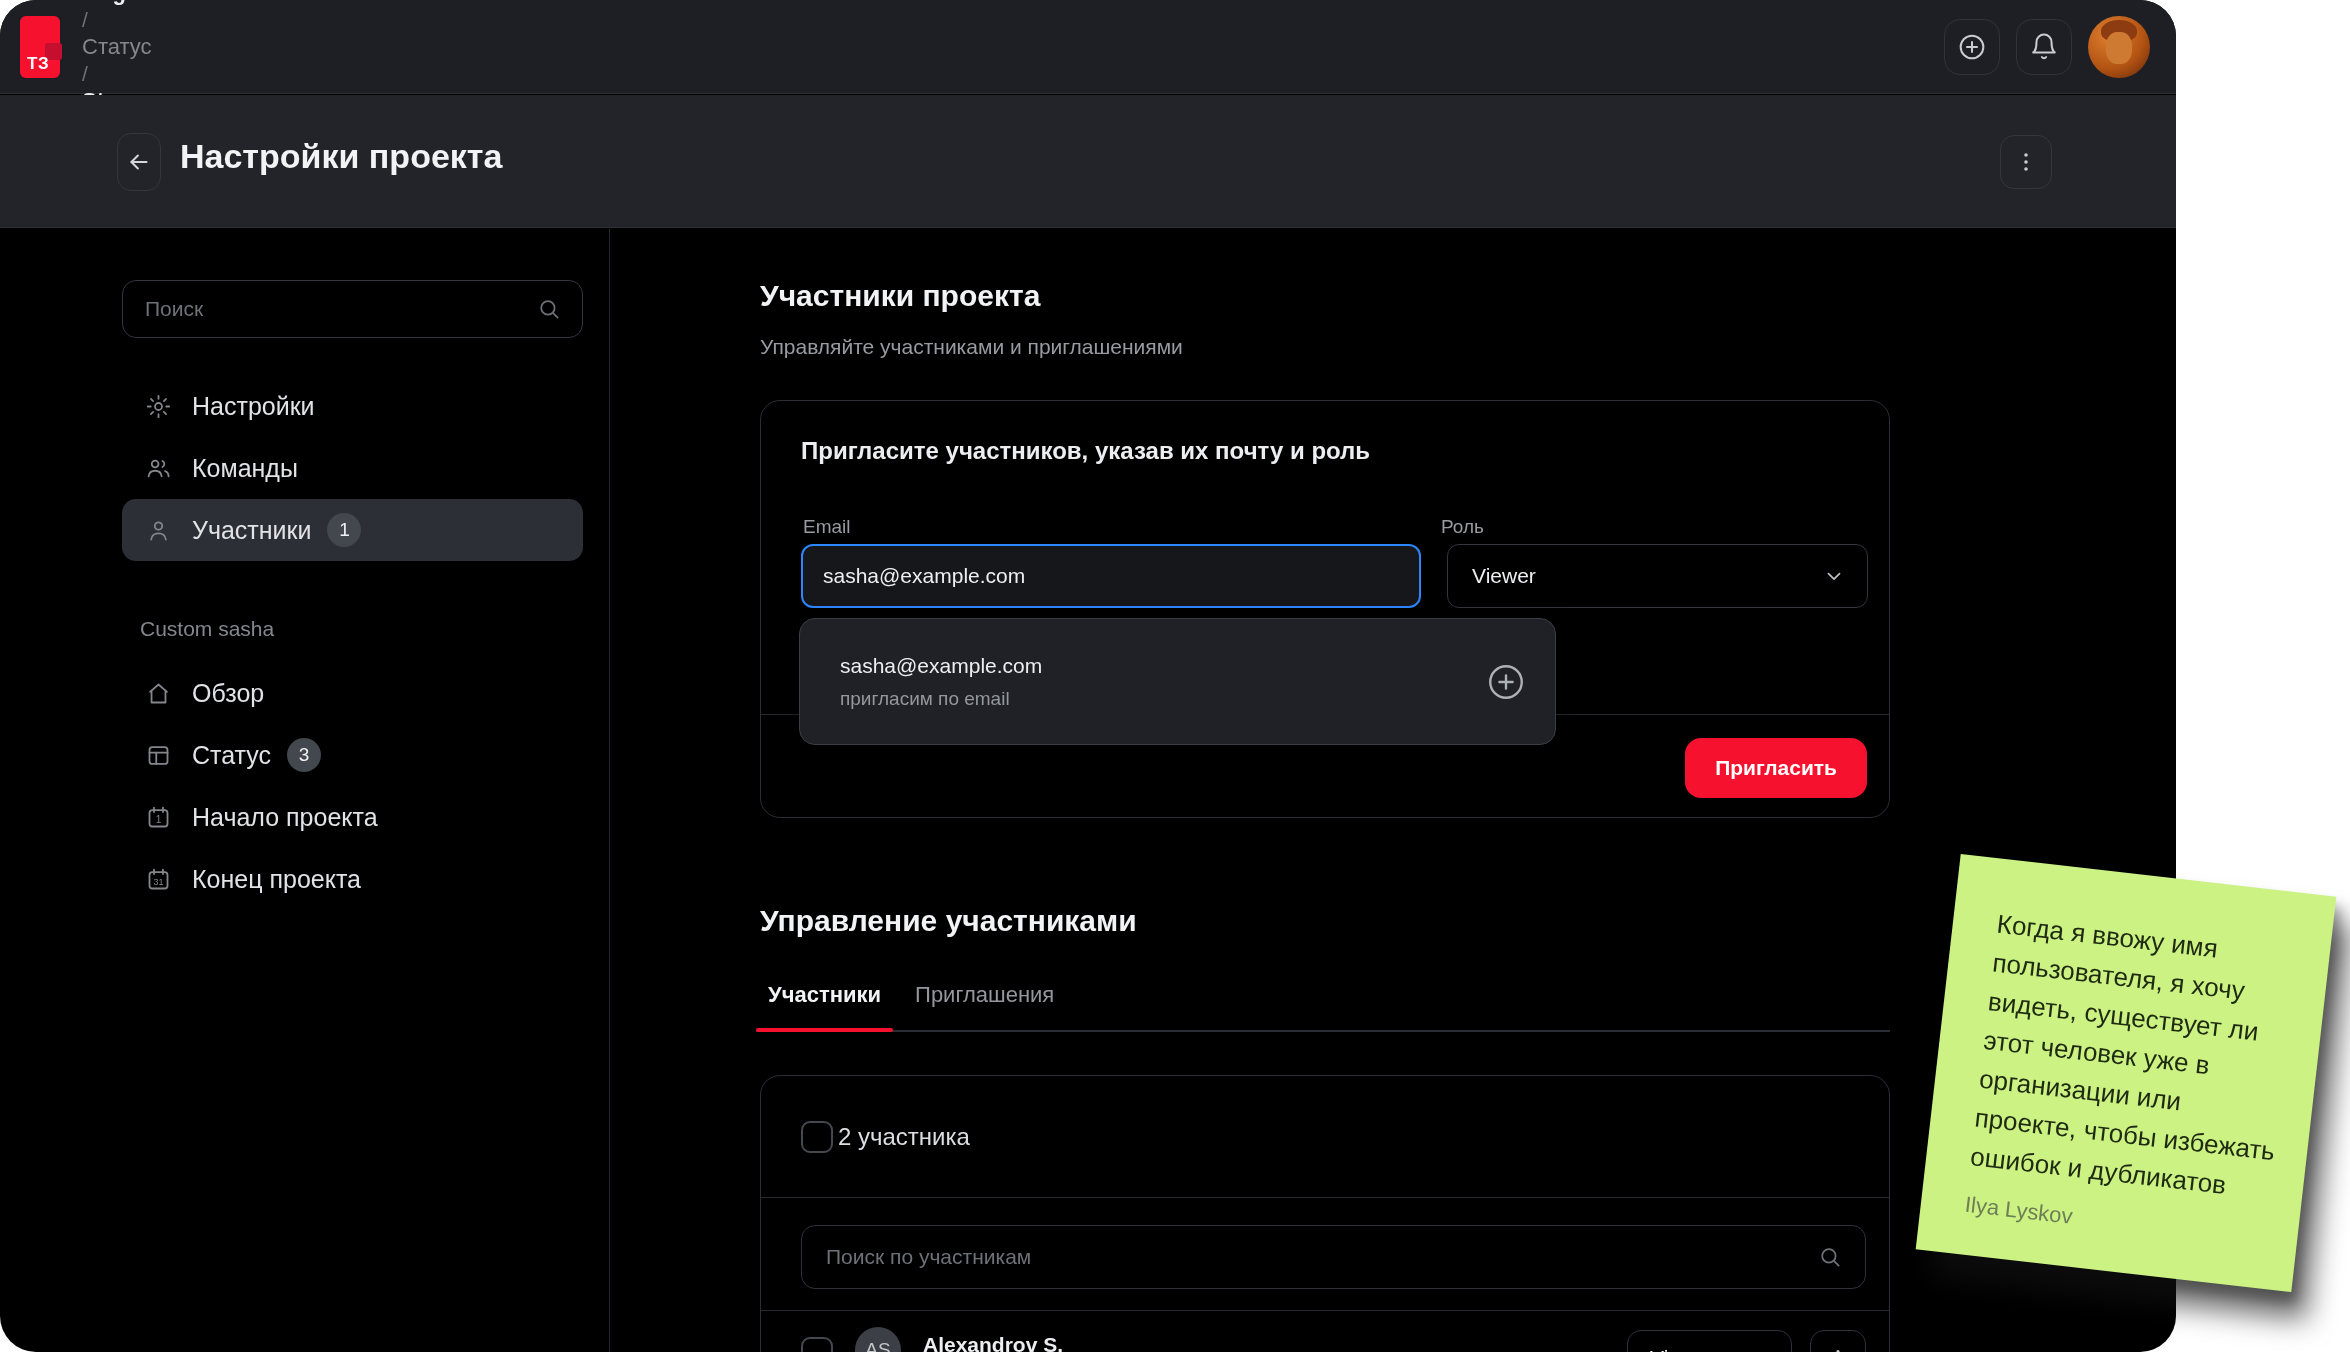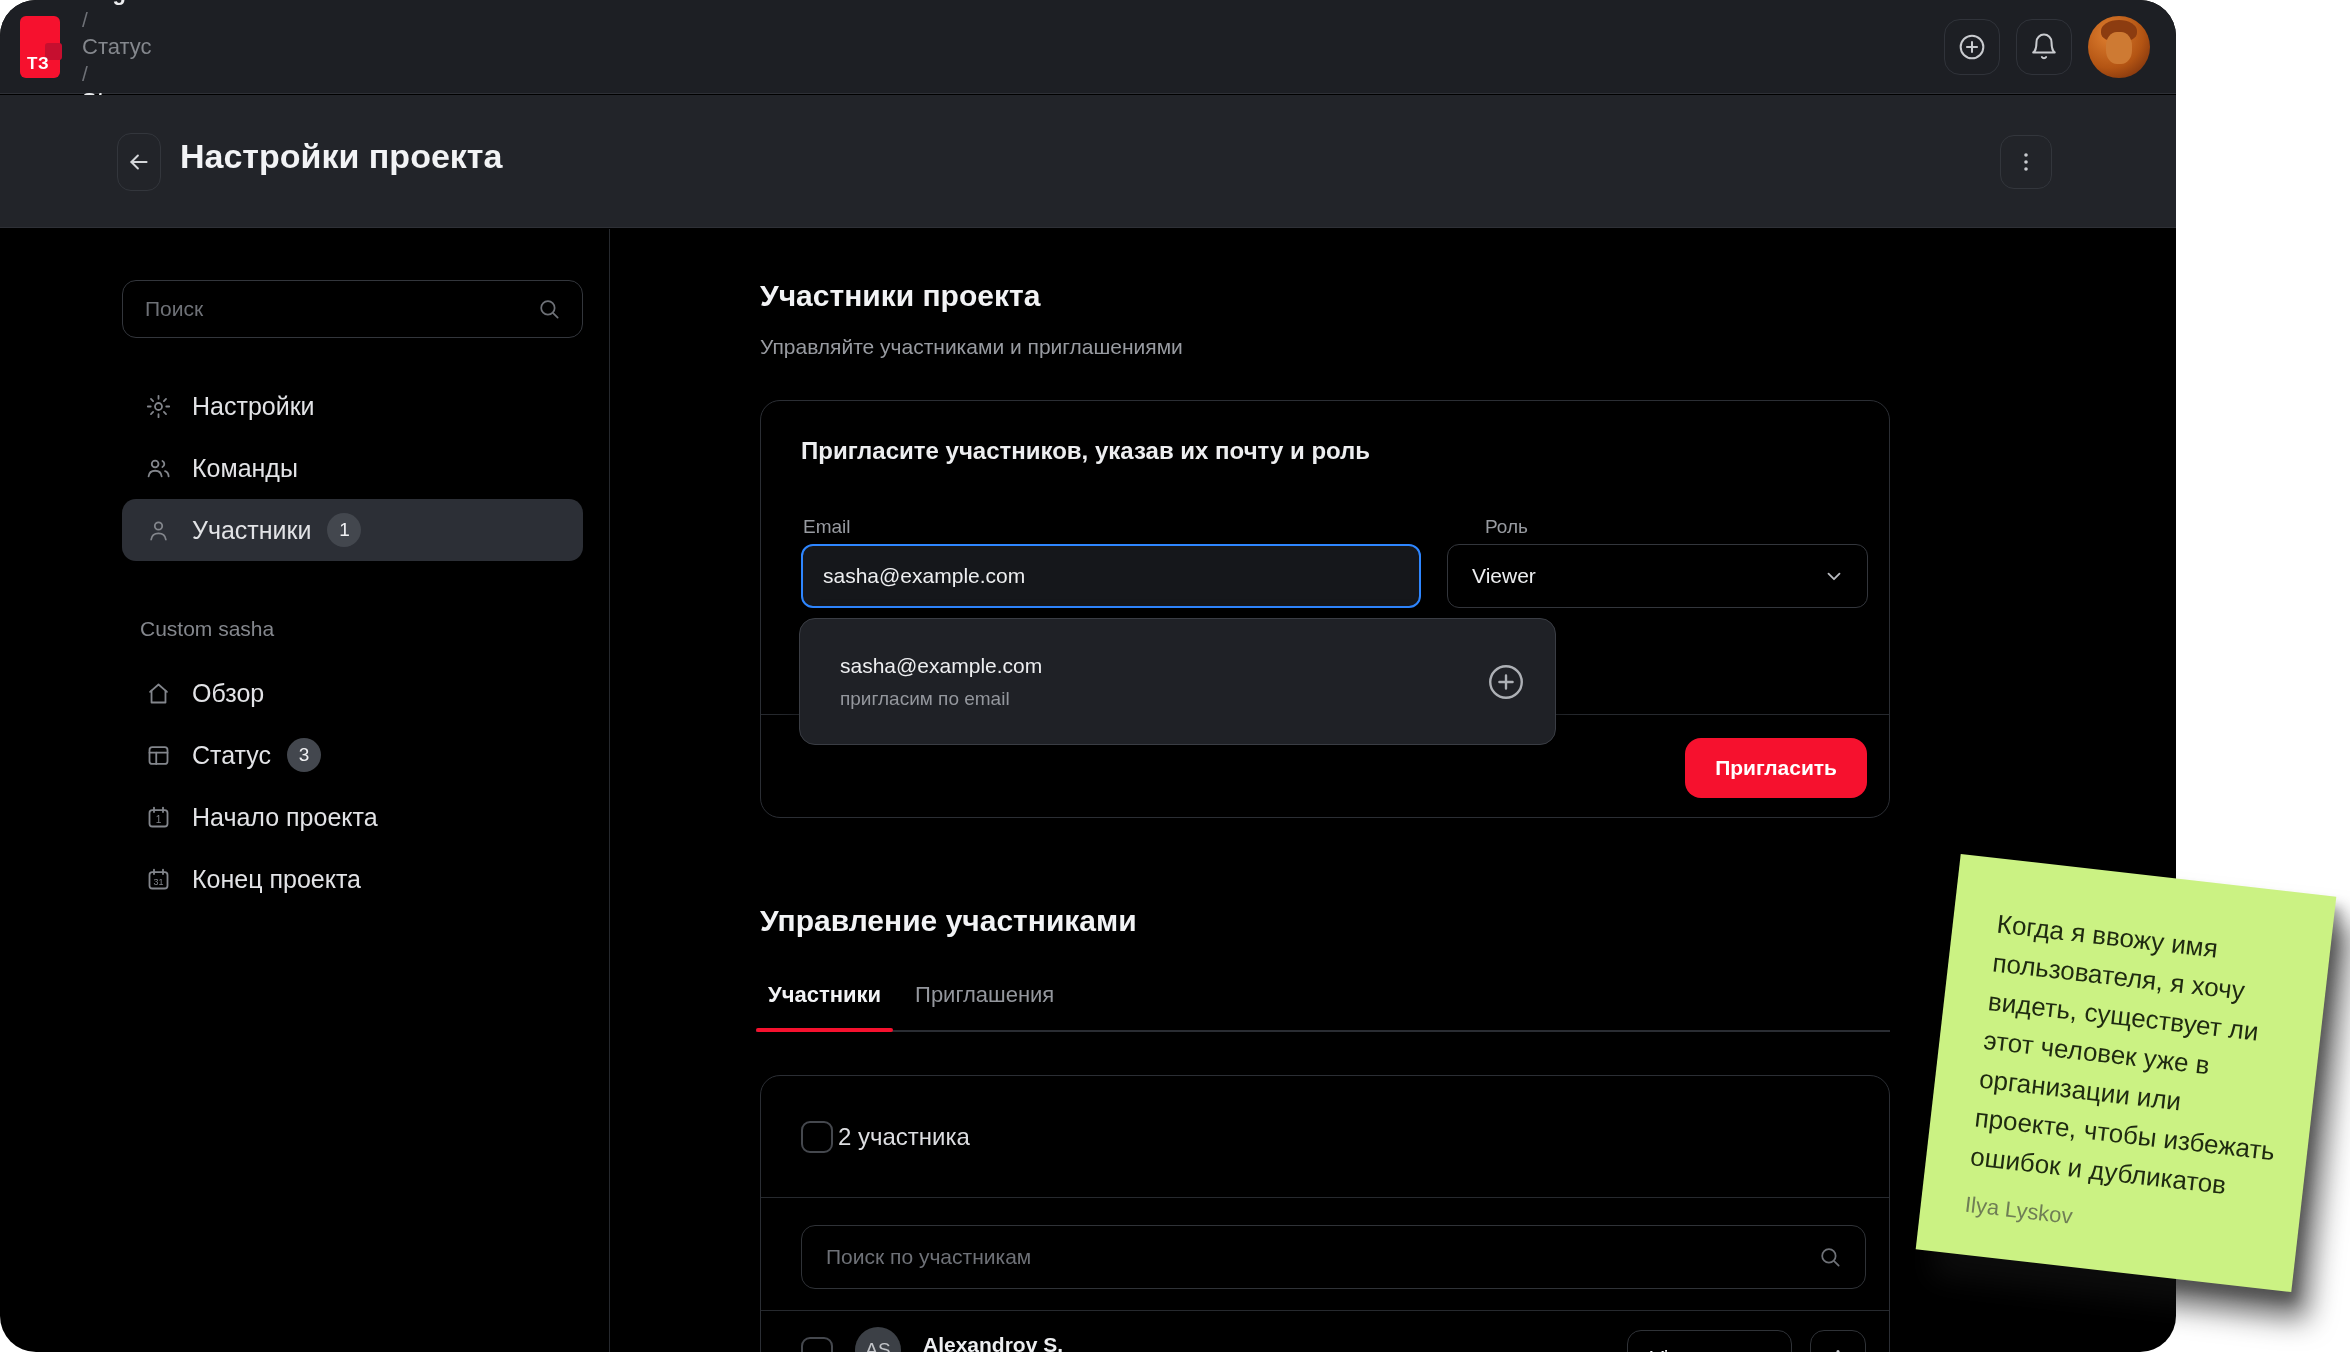--- a/index.html
+++ b/index.html
@@ -48,21 +48,21 @@
   .content { position:absolute; left:149px; top:0; width:1130px; }
   .h2 { font-size:30px; font-weight:700; color:#F2F3F5; }
   .members-title { position:absolute; top:50px; left:0; }
   .members-sub { position:absolute; top:106px; left:0; font-size:21px; color:#989BA1; }
 
   
   .invite-card { position:absolute; top:171px; left:0; width:1130px; height:418px; border:1px solid #2B2E34; border-radius:20px; }
   .invite-title { position:absolute; left:40px; top:36px; font-size:24px; font-weight:600; color:#EDEEF0; }
   .field-label { position:absolute; top:115px; font-size:19px; color:#989BA1; }
   .email-label { left:42px; }
-  .role-label { left:724px; }
+  .role-label { left:680px; }
   .email-input { position:absolute; left:40px; top:143px; width:620px; height:64px; background:#15171B; border:2.5px solid #2E86FF; border-radius:12px; color:#EDEEF0; font-size:21px; padding:0 20px; outline:none; font-family:inherit; }
   .role-select { position:absolute; left:686px; top:143px; width:421px; height:64px; border:1px solid #33363C; border-radius:12px; display:flex; align-items:center; justify-content:space-between; padding:0 22px 0 24px; color:#EDEEF0; font-size:21px; cursor:pointer; }
   .role-select .chev { color:#B9BBC0; }
   .invite-divider { position:absolute; left:0; right:0; top:313px; height:1px; background:#26292E; }
   .invite-btn { position:absolute; right:22px; top:337px; height:60px; padding:0 30px; background:#F6112E; border:none; border-radius:16px; color:#fff; font-size:21px; font-weight:600; font-family:inherit; cursor:pointer; }
 
   
   .suggest { position:absolute; left:38px; top:217px; width:757px; height:127px; background:#1F2126; border:1px solid #3A3D44; border-radius:16px; box-shadow:0 14px 30px rgba(0,0,0,.45); z-index:5; display:flex; align-items:center; padding:0 26px 0 40px; cursor:pointer; }
   .suggest-texts { flex:1; }
   .suggest-email { font-size:21px; color:#EDEEF0; margin-bottom:10px; }

